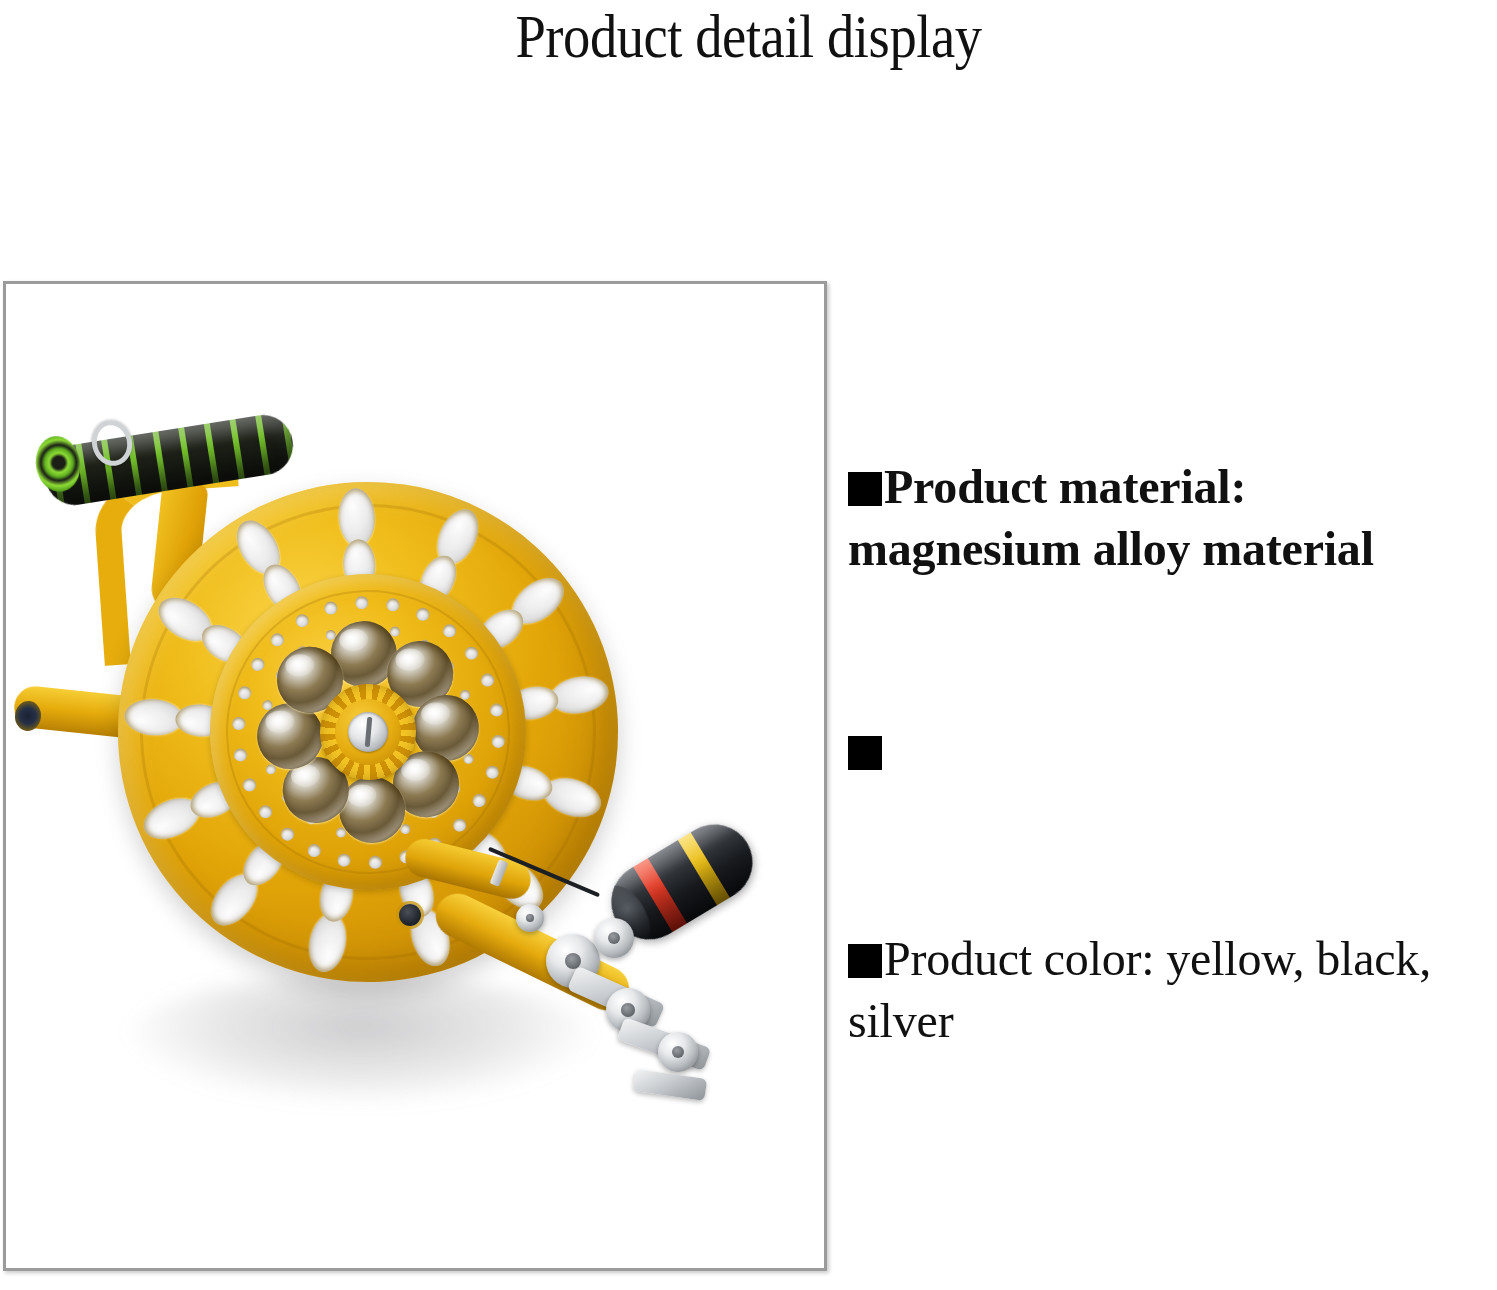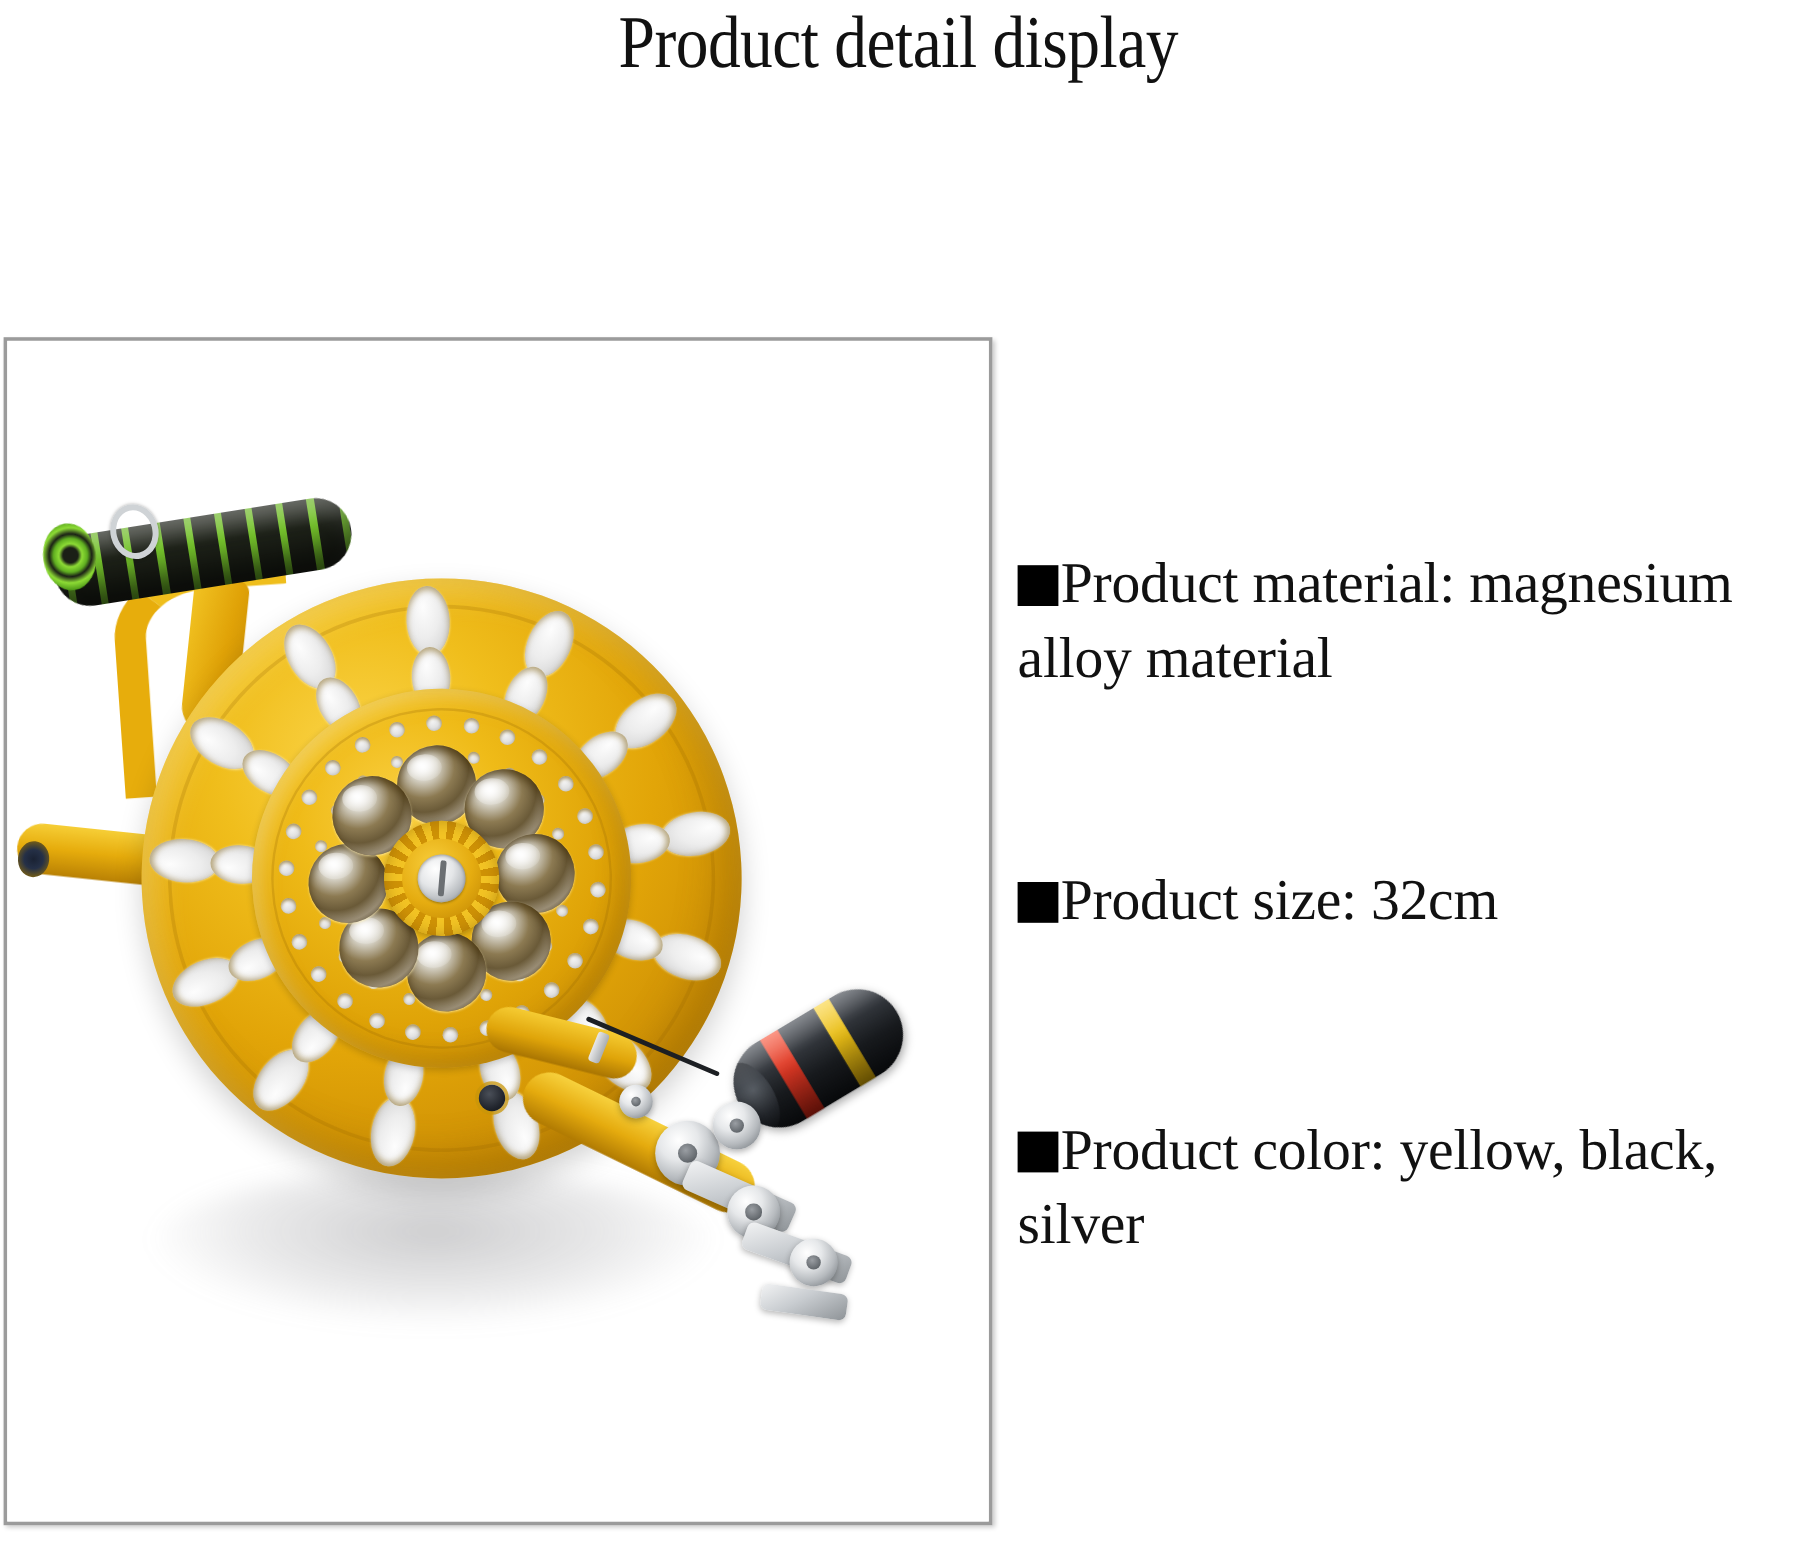--- a/index.html
+++ b/index.html
@@ -419,21 +419,21 @@
     display: inline-block;
     width: 34px;
     height: 34px;
     background: #000000;
     vertical-align: -3px;
     margin-right: 2px;
   }
   .spec-text {
     display: inline;
   }
-  #spec-0 { top: 0px; }
+  #spec-0 { top: 0px; font-weight: bold; }
   #spec-1 { top: 264px; }
   #spec-2 { top: 472px; }
 </style>
 </head>
 <body>
 
 <div id="page-title">Product detail display</div>
 
 <div id="photo-panel">
 
@@ -573,20 +573,20 @@
   </div>
 </div>
 
 <div id="spec-list">
 
   <div class="spec-item" id="spec-0">
     <span class="bullet-square"></span><span class="spec-text">Product material: magnesium alloy material</span>
   </div>
 
   <div class="spec-item" id="spec-1">
-    <span class="bullet-square"></span><span class="spec-text">Product size: 32cm</span>
+    <span class="bullet-square"></span>
   </div>
 
   <div class="spec-item" id="spec-2">
     <span class="bullet-square"></span><span class="spec-text">Product color: yellow, black, silver</span>
   </div>
 
 </div>
 
 </body></html>

